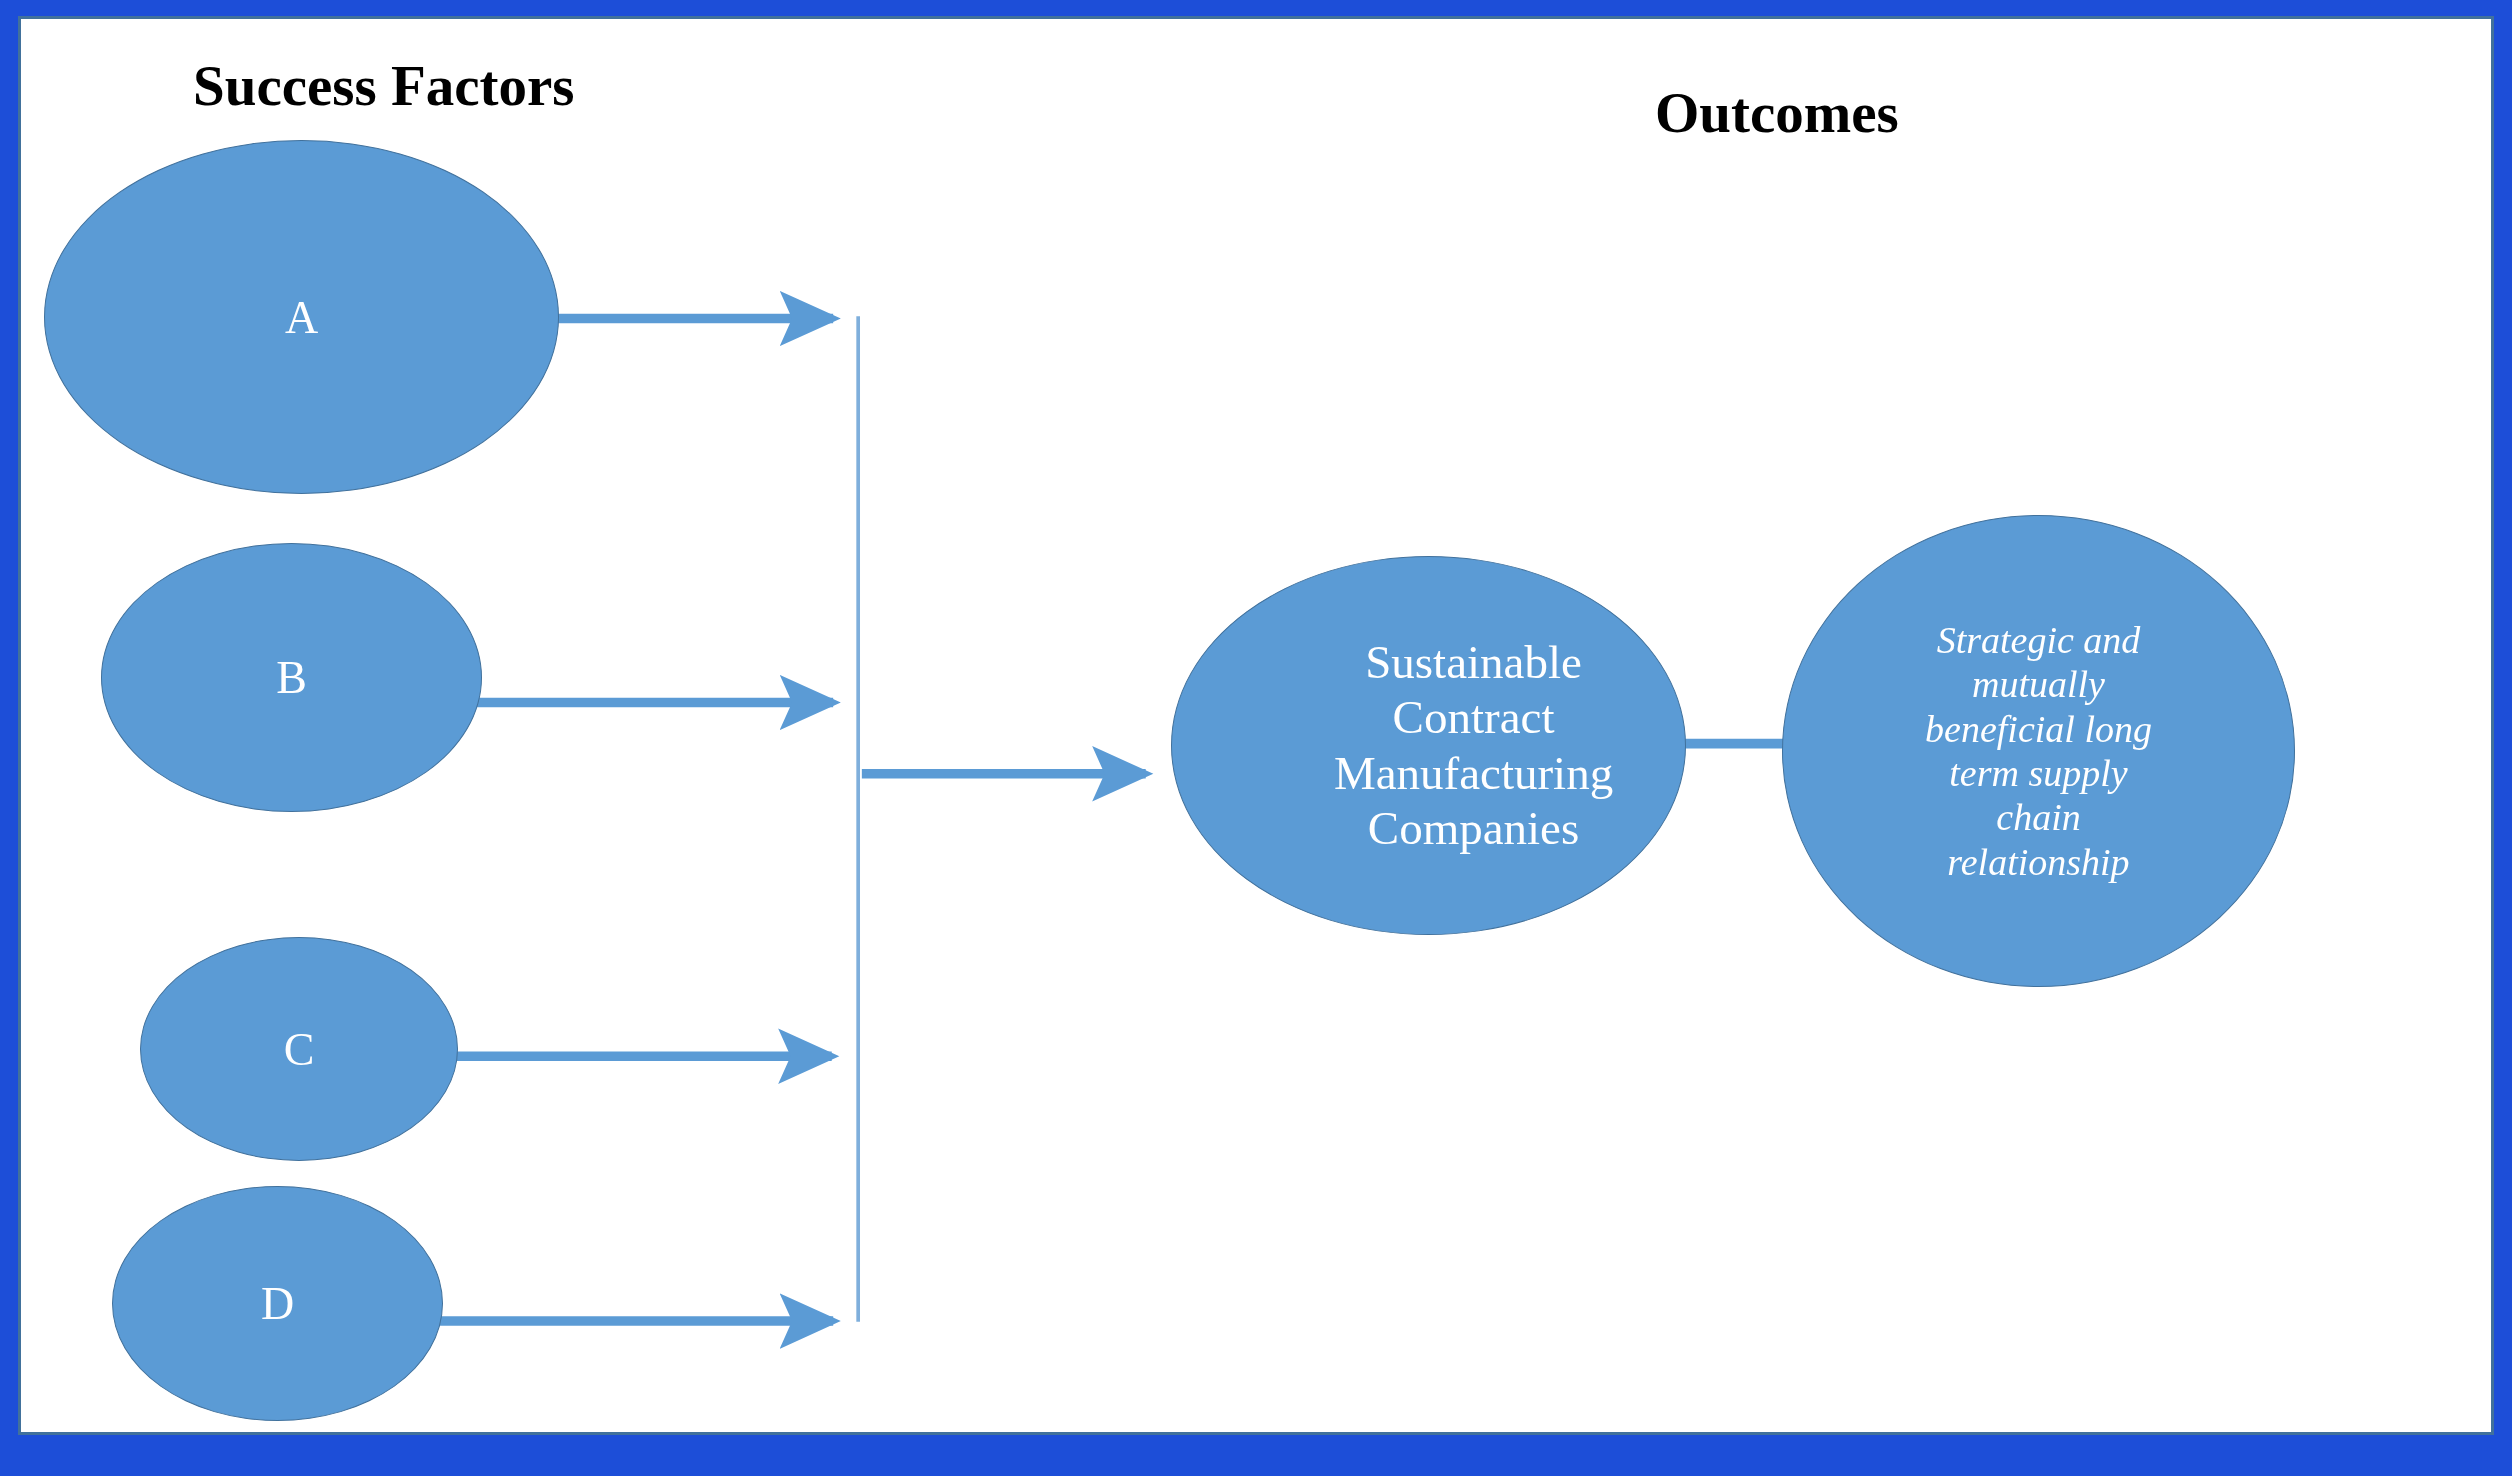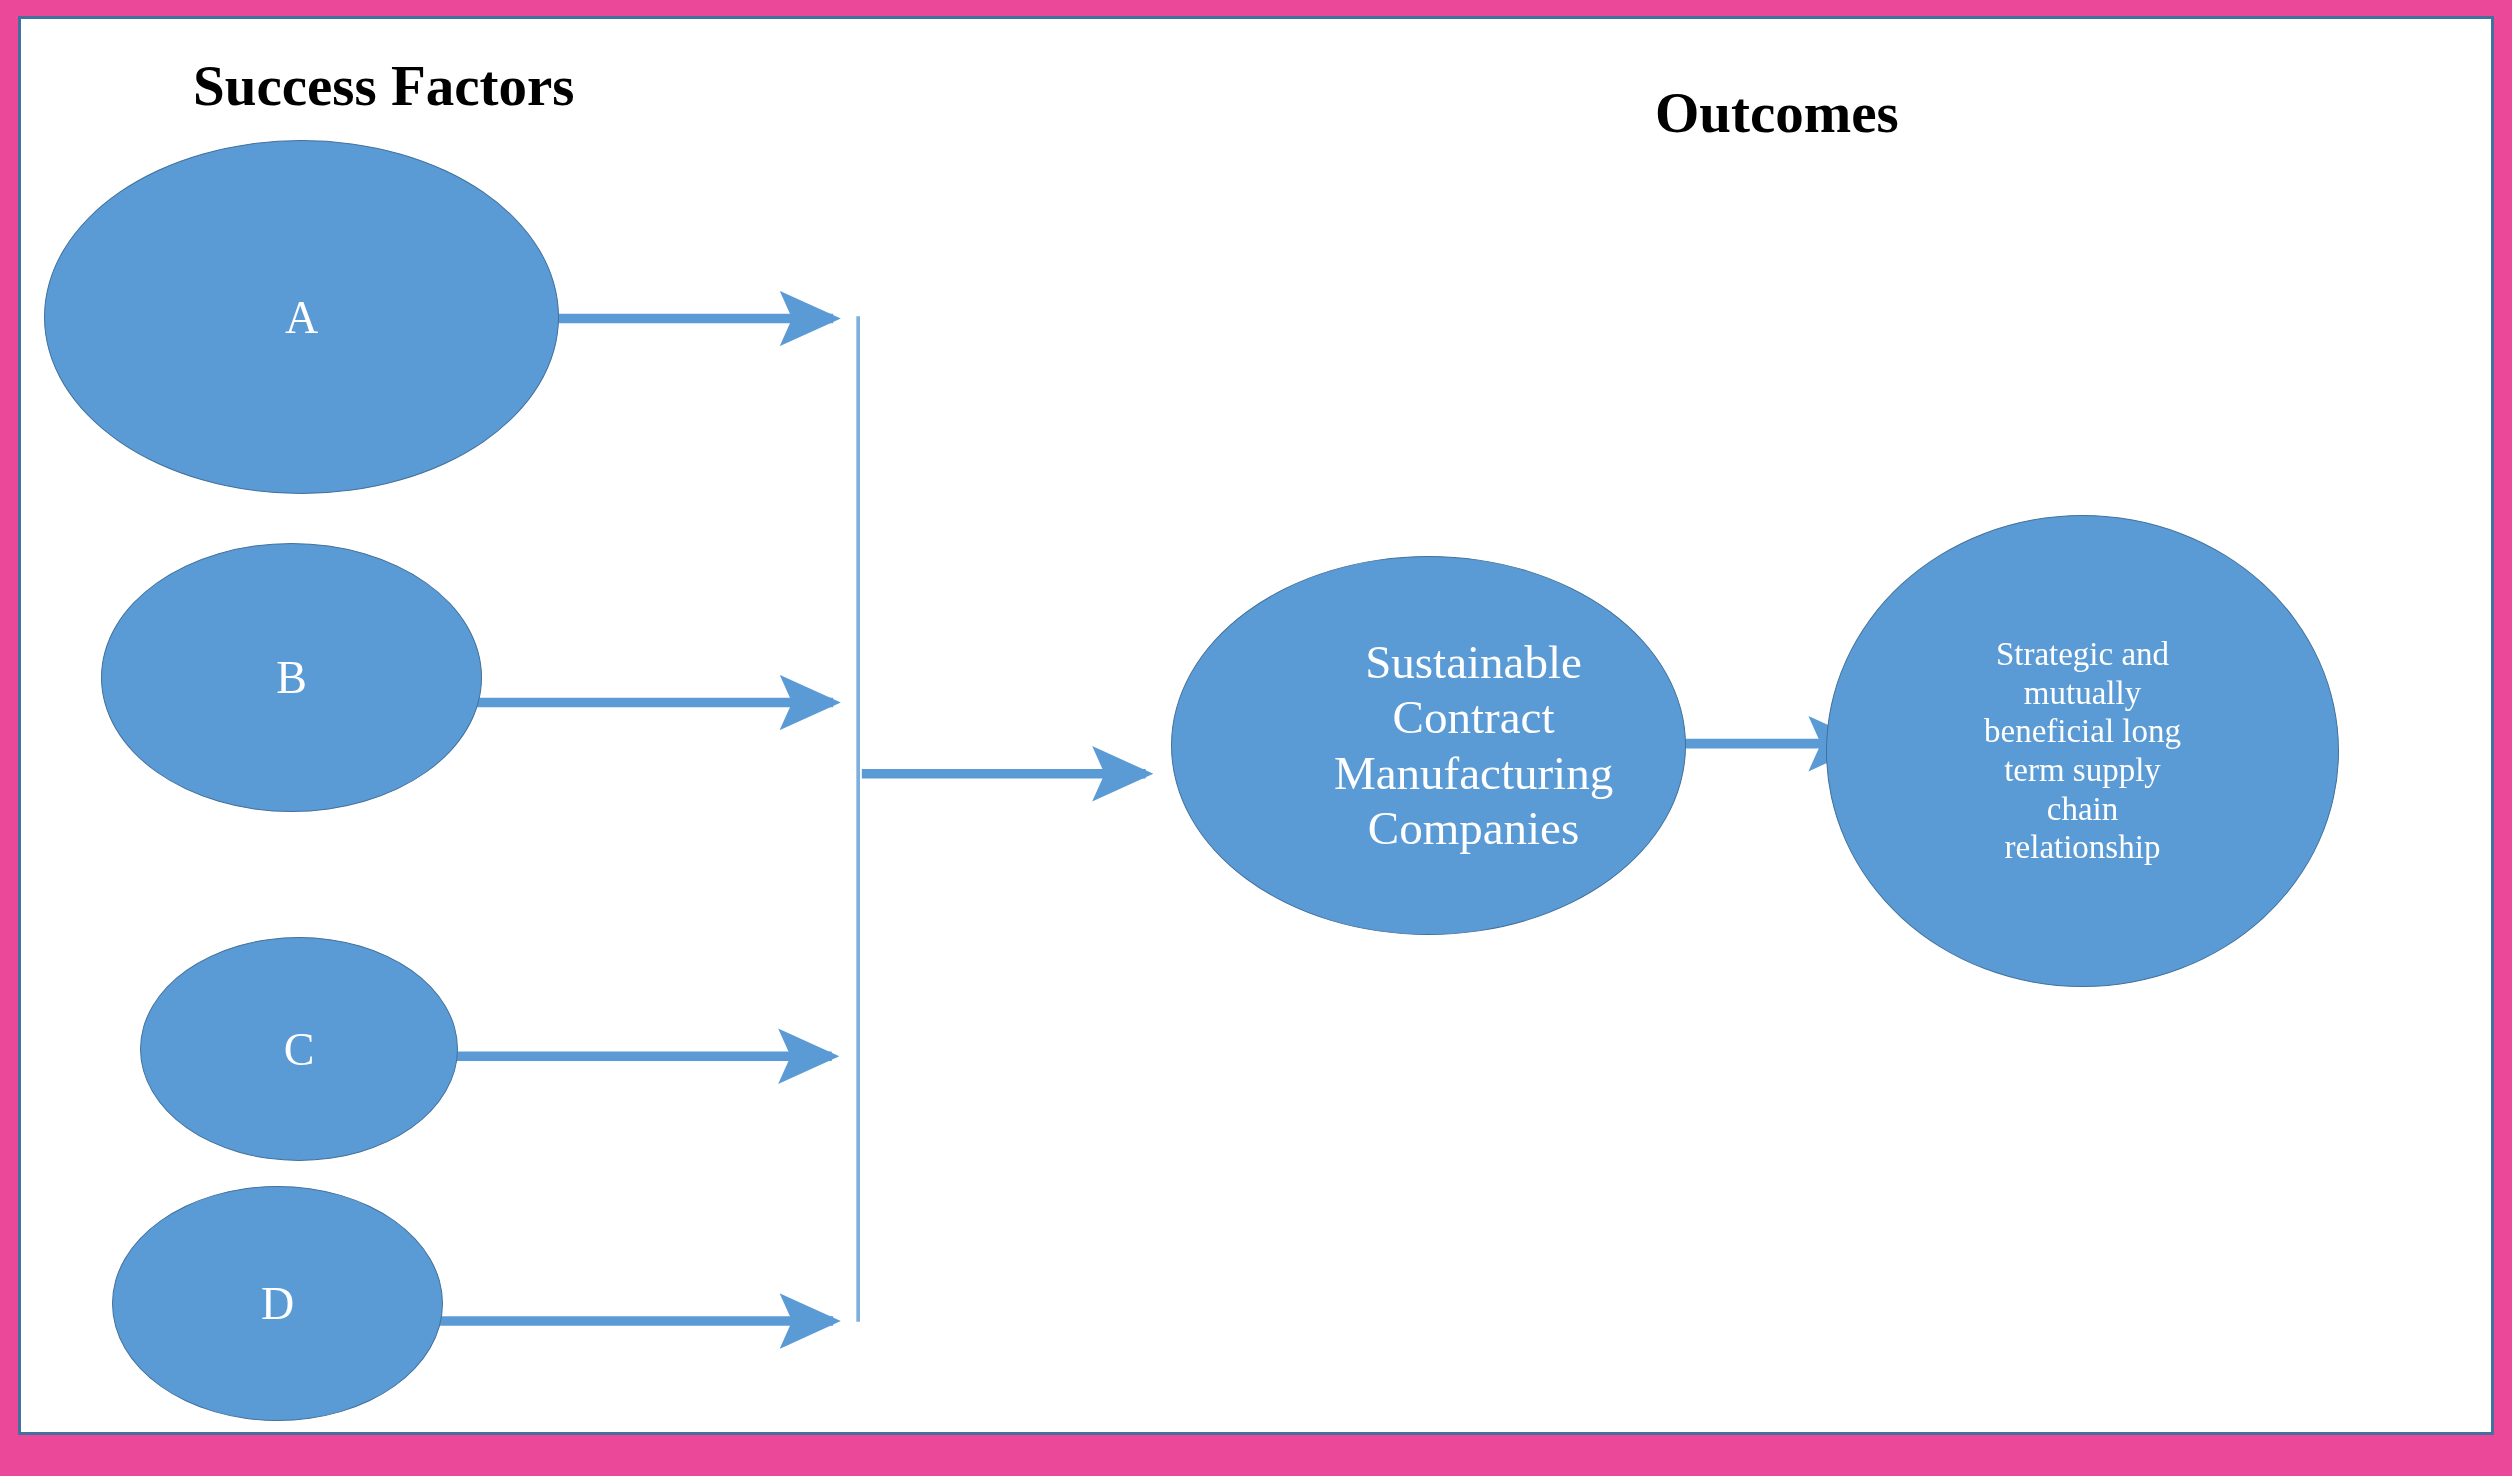--- a/index.html
+++ b/index.html
@@ -10,21 +10,21 @@
   body {
     width: 2512px;
     height: 1477px;
     font-family: "Liberation Serif", "DejaVu Serif", serif;
     overflow: hidden;
   }
   #canvas {
     position: relative;
     width: 2512px;
     height: 1477px;
-    background: #ec4899;
+    background: #1d4ed8;
   }
   #frame {
     position: absolute;
     left: 18.4px;
     top: 16px;
     width: 2476px;
     height: 1419px;
     border: 3.7px solid #41719C;
     box-sizing: border-box;
     background: #ffffff;
@@ -76,23 +76,24 @@
     left: 112px; top: 1186px; width: 331px;  height: 235px;
     font-size: 46px;
   }
   #ellipse-center {
     left: 1171px; top: 556px; width: 515px; height: 379px;
     font-size: 47px;
     line-height: 1.18;
     justify-content: flex-end;
   }
   #ellipse-outcome {
-    left: 1826px; top: 515px; width: 513px; height: 472px;
-    font-size: 33px;
+    left: 1782px; top: 515px; width: 513px; height: 472px;
+    font-size: 38px;
     line-height: 1.17;
+    font-style: italic;
   }
   .ellipse .label {
     display: block;
     padding: 0 14%;
   }
   
   #wires {
     position: absolute;
     left: 0; top: 0;
     width: 2512px;

